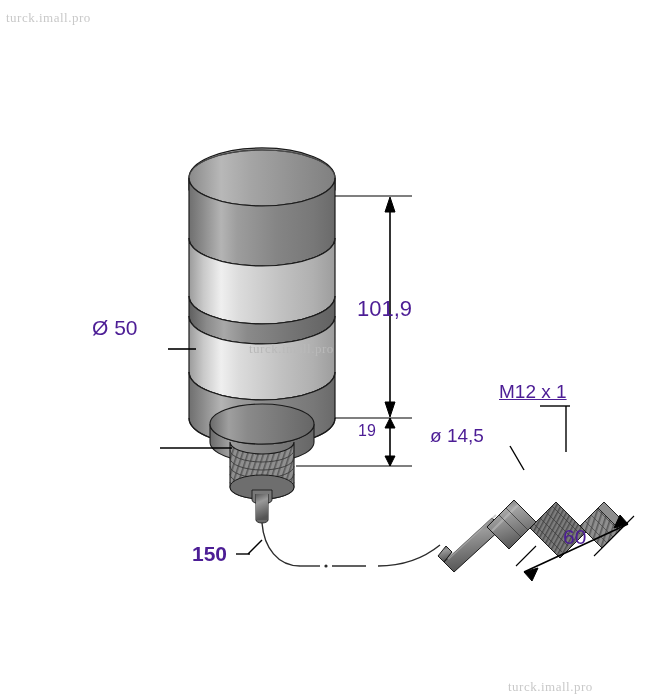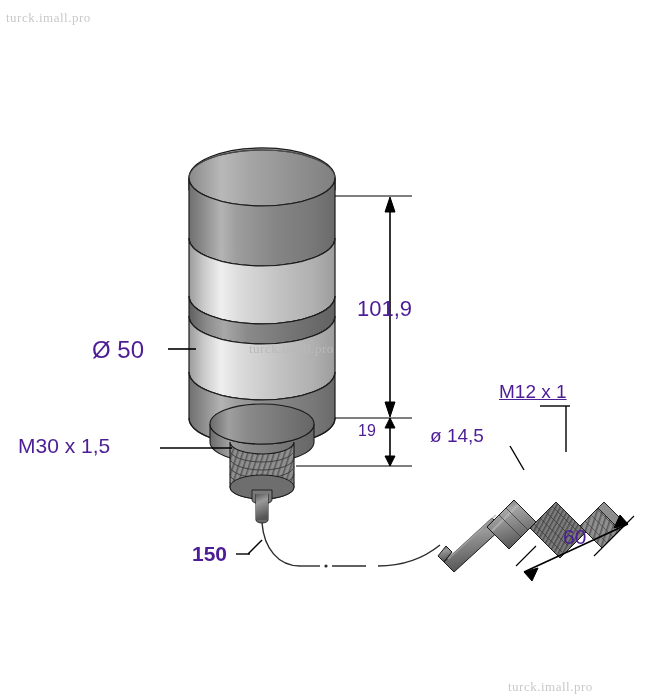--- a/index.html
+++ b/index.html
@@ -228,23 +228,22 @@
 
       <line x1="594" y1="556" x2="634" y2="516" stroke-width="1.1"></line>
       <line x1="516" y1="566" x2="536" y2="546" stroke-width="1.1"></line>
       <line x1="522" y1="566" x2="628" y2="516" stroke-width="0"></line>
       <line x1="524" y1="572" x2="628" y2="524" stroke-width="1.6"></line>
       <polygon points="524,572 538,568 532,581"></polygon>
       <polygon points="628,524 614,528 620,515"></polygon>
     </g>
   </svg>
 
-  <div class="dimlabel" style="left:92px; top:336px; font-size:24px;">Ø 50</div>
-
-  <div class="dimlabel" style="left:18px; top:434px; font-size:21px;">M30 x 1,5</div>
+  <div class="dimlabel" style="left:92px; top:316px; font-size:21px;">Ø 50</div>
+
 
   <div class="dimlabel" style="left:357px; top:296px; font-size:22px;">101,9</div>
 
   <div class="dimlabel" style="left:358px; top:422px; font-size:16px;">19</div>
 
   <div class="dimlabel" style="left:192px; top:542px; font-size:21px;font-weight:bold;">150</div>
 
   <div class="dimlabel" style="left:499px; top:381px; font-size:19px;text-decoration:underline;">M12 x 1</div>
 
   <div class="dimlabel" style="left:430px; top:425px; font-size:19px;">ø 14,5</div>

